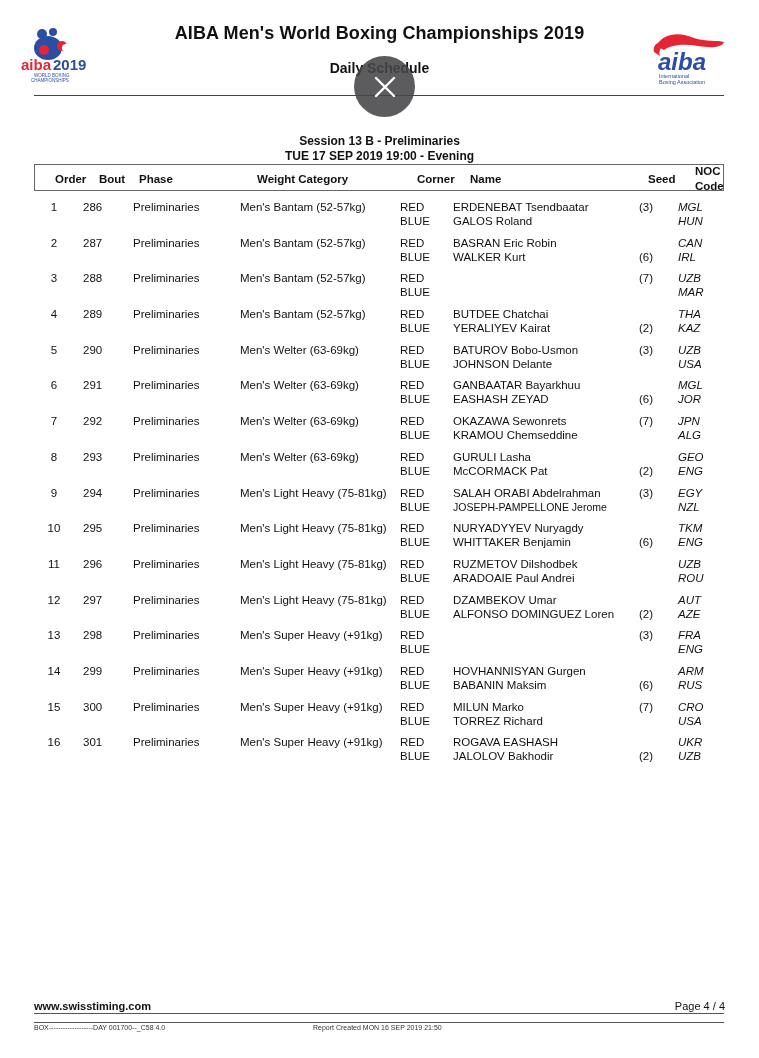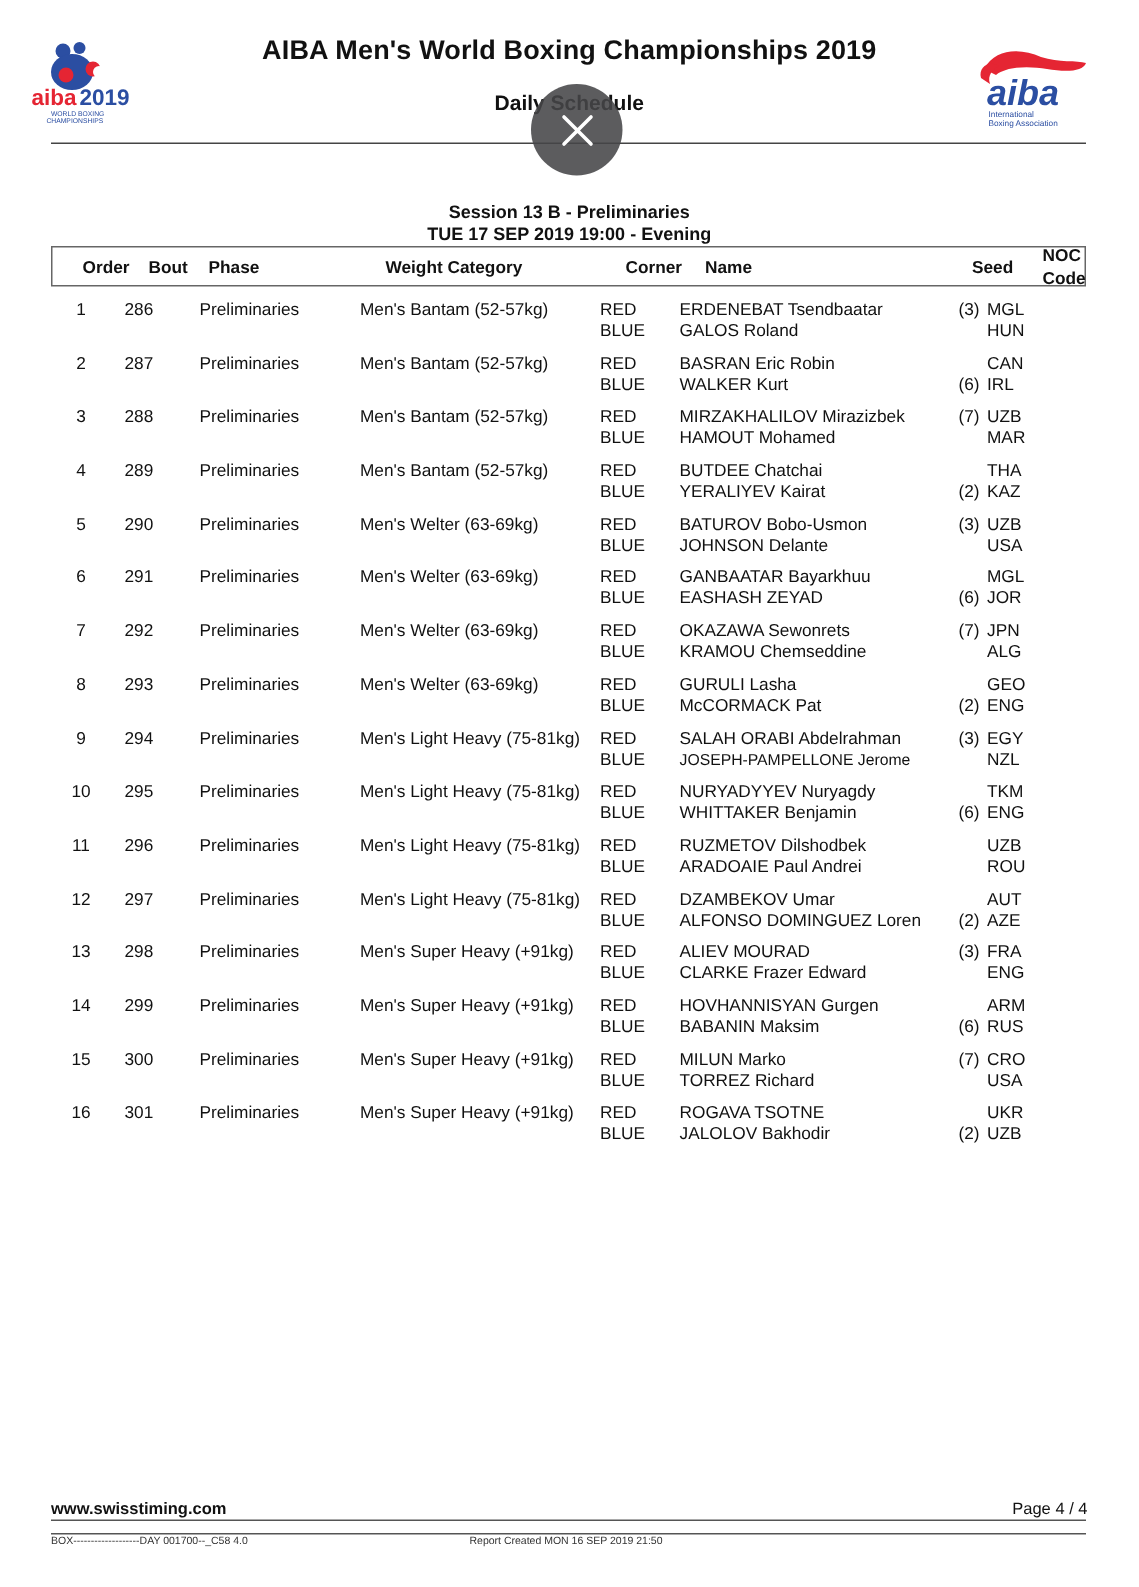--- a/index.html
+++ b/index.html
@@ -24,21 +24,21 @@
   .row { position: relative; height: 35.7px; font-size: 11.5px; }
   .cell { position: absolute; top: 0; line-height: 14px; white-space: nowrap; }
   .cell.two { display: flex; flex-direction: column; }
   .c-order { left: 4px; width: 32px; text-align: center; }
   .c-bout { left: 49px; }
   .c-phase { left: 88px; padding-left: 11px; }
   .c-weight { left: 206px; }
   .c-corner { left: 366px; }
   .c-name { left: 419px; }
   .c-seed { left: 600px; width: 24px; text-align: center; }
-  .c-noc { left: 624px; }
+  .c-noc { left: 644px; font-style: italic; }
   .small { font-size: 10.5px; }
   .footer-url { position: absolute; left: 34px; top: 1000px; font-weight: bold; font-size: 11px; }
   .footer-page { position: absolute; right: 34px; top: 1000px; font-size: 11px; margin-left: 22px; }
   .footer-rule1 { position: absolute; left: 34px; top: 1013px; width: 690px; height: 1px; background: #555; }
   .footer-rule2 { position: absolute; left: 34px; top: 1022px; width: 690px; height: 1px; background: #555; }
   .footer-code { position: absolute; left: 34px; top: 1024px; font-size: 7px; color: #333; }
   .footer-created { position: absolute; left: 313px; top: 1024px; font-size: 7px; color: #333; }
 </style>
 </head>
 <body>
@@ -141,24 +141,20 @@
   </div>
   <div class="row">
     <div class="cell c-order">3</div>
     <div class="cell c-bout">288</div>
     <div class="cell c-phase">Preliminaries</div>
     <div class="cell c-weight">Men's Bantam (52-57kg)</div>
     <div class="cell two c-corner">
         <span>RED</span>
         <span>BLUE</span>
       </div>
-    <div class="cell two c-name">
-        <span>MIRZAKHALILOV Mirazizbek</span>
-        <span>HAMOUT Mohamed</span>
-      </div>
     <div class="cell two c-seed">
         <span>(7)</span>
         <span>&nbsp;</span>
       </div>
     <div class="cell two c-noc">
         <span>UZB</span>
         <span>MAR</span>
       </div>
   </div>
   <div class="row">
@@ -361,24 +357,20 @@
   </div>
   <div class="row">
     <div class="cell c-order">13</div>
     <div class="cell c-bout">298</div>
     <div class="cell c-phase">Preliminaries</div>
     <div class="cell c-weight">Men's Super Heavy (+91kg)</div>
     <div class="cell two c-corner">
         <span>RED</span>
         <span>BLUE</span>
       </div>
-    <div class="cell two c-name">
-        <span>ALIEV MOURAD</span>
-        <span>CLARKE Frazer Edward</span>
-      </div>
     <div class="cell two c-seed">
         <span>(3)</span>
         <span>&nbsp;</span>
       </div>
     <div class="cell two c-noc">
         <span>FRA</span>
         <span>ENG</span>
       </div>
   </div>
   <div class="row">
@@ -428,21 +420,21 @@
   <div class="row">
     <div class="cell c-order">16</div>
     <div class="cell c-bout">301</div>
     <div class="cell c-phase">Preliminaries</div>
     <div class="cell c-weight">Men's Super Heavy (+91kg)</div>
     <div class="cell two c-corner">
         <span>RED</span>
         <span>BLUE</span>
       </div>
     <div class="cell two c-name">
-        <span>ROGAVA TSOTNE</span>
+        <span>ROGAVA EASHASH</span>
         <span>JALOLOV Bakhodir</span>
       </div>
     <div class="cell two c-seed">
         <span>&nbsp;</span>
         <span>(2)</span>
       </div>
     <div class="cell two c-noc">
         <span>UKR</span>
         <span>UZB</span>
       </div>

